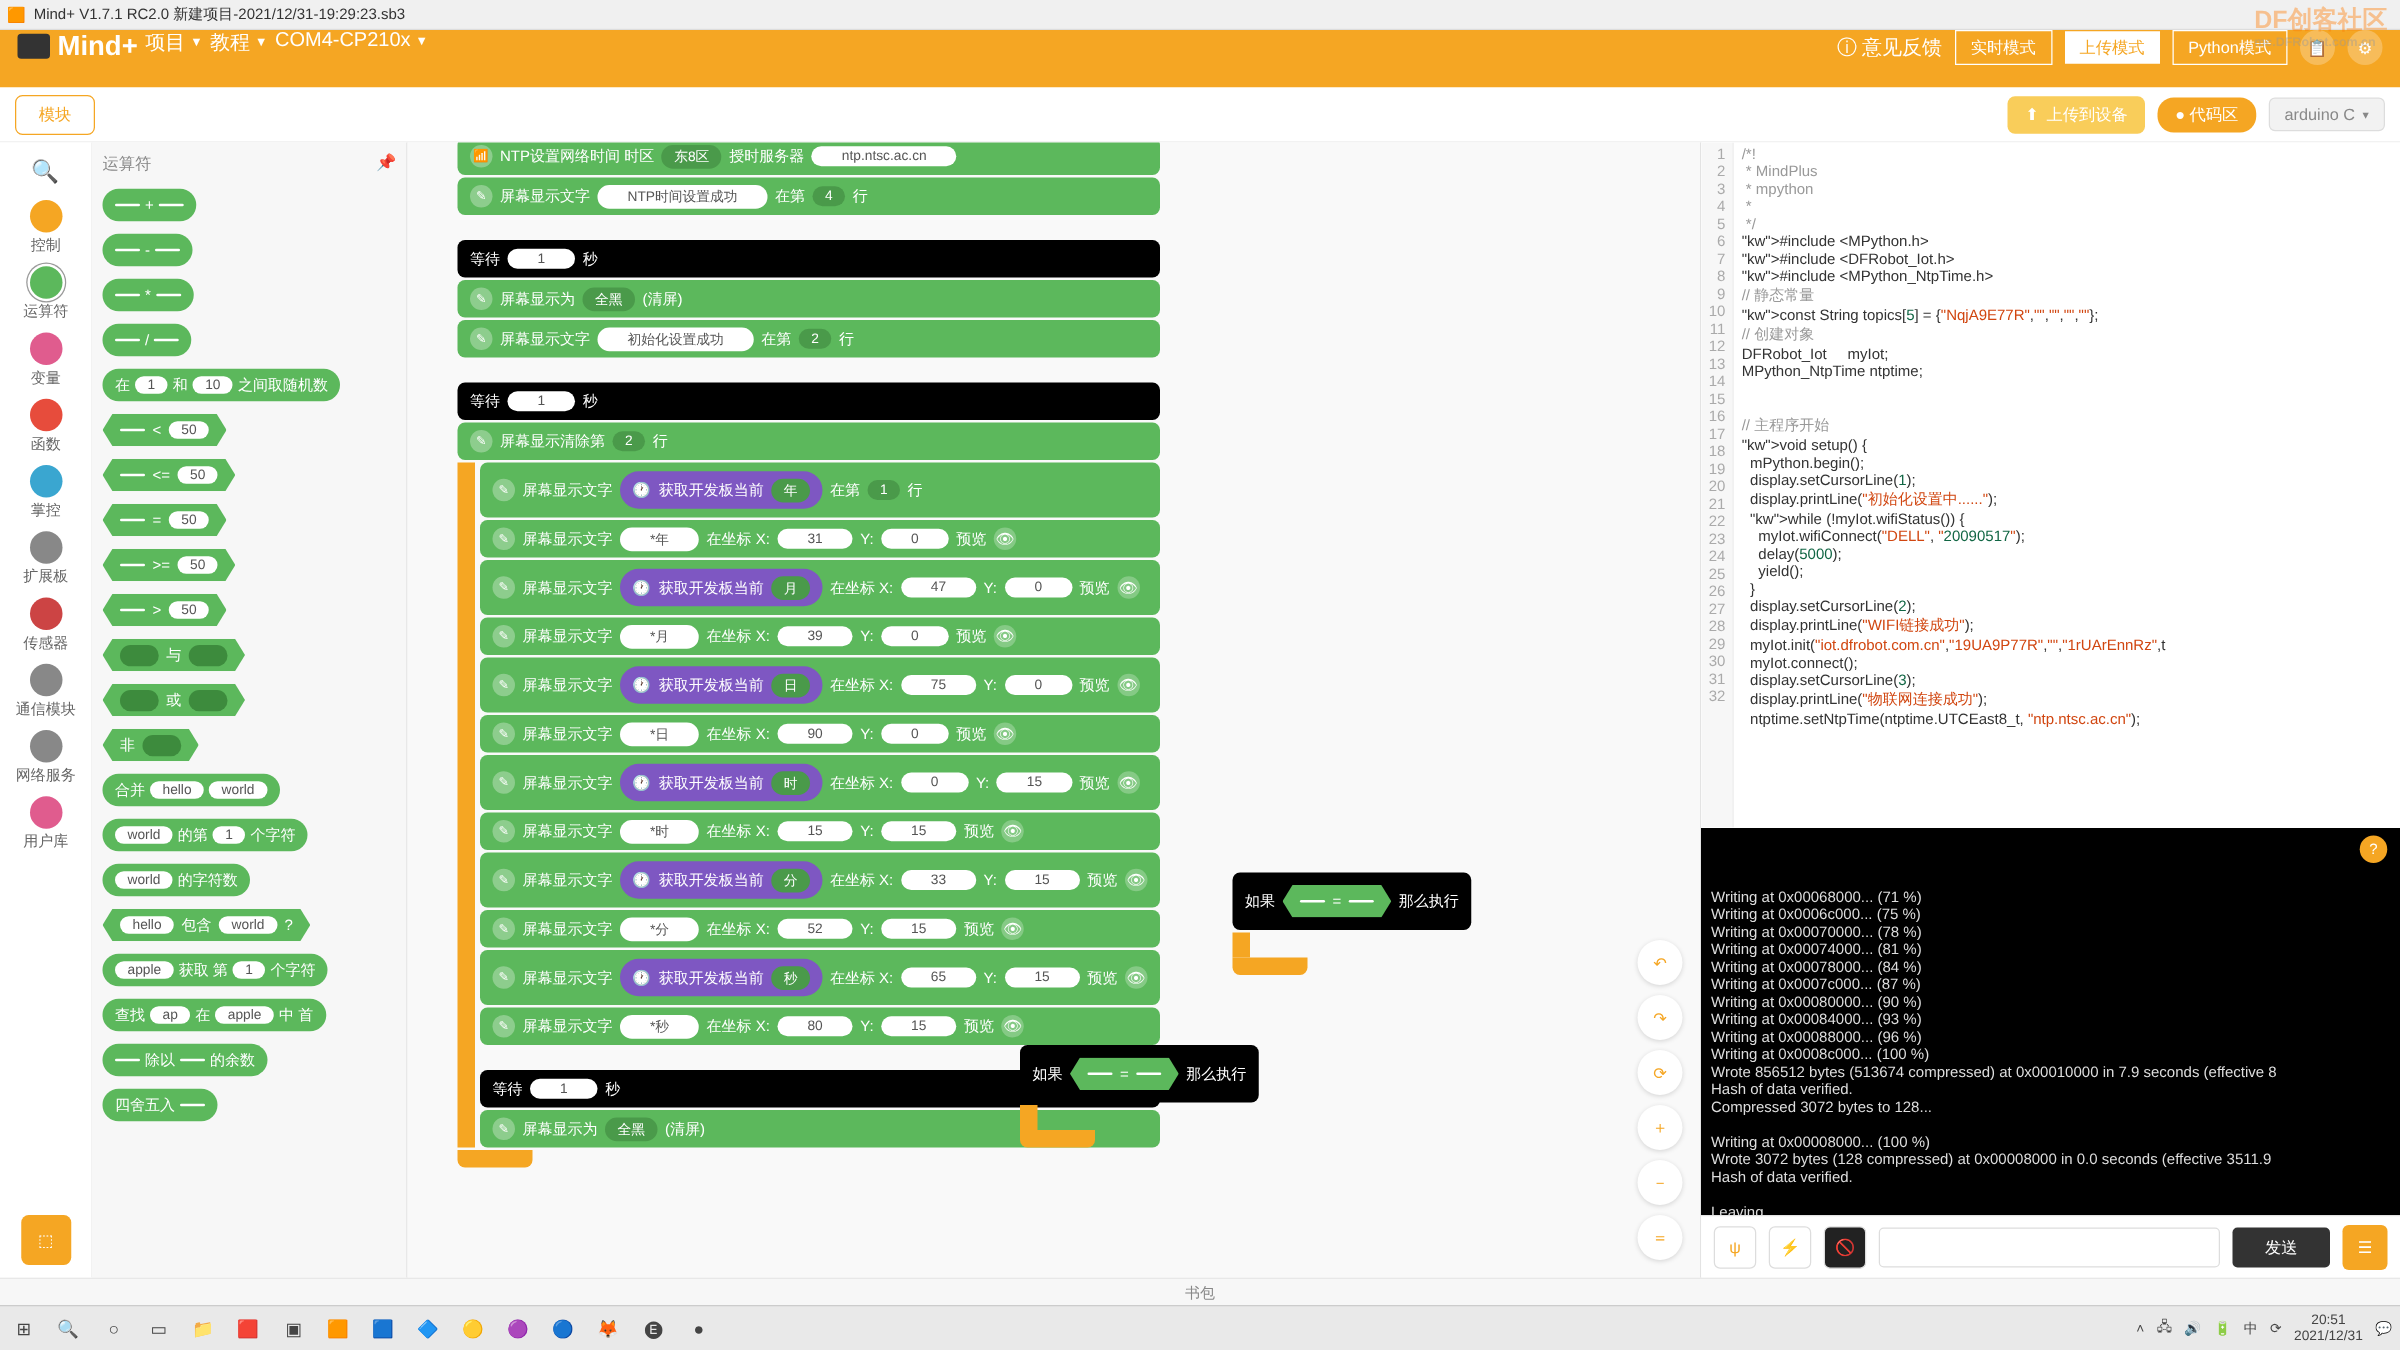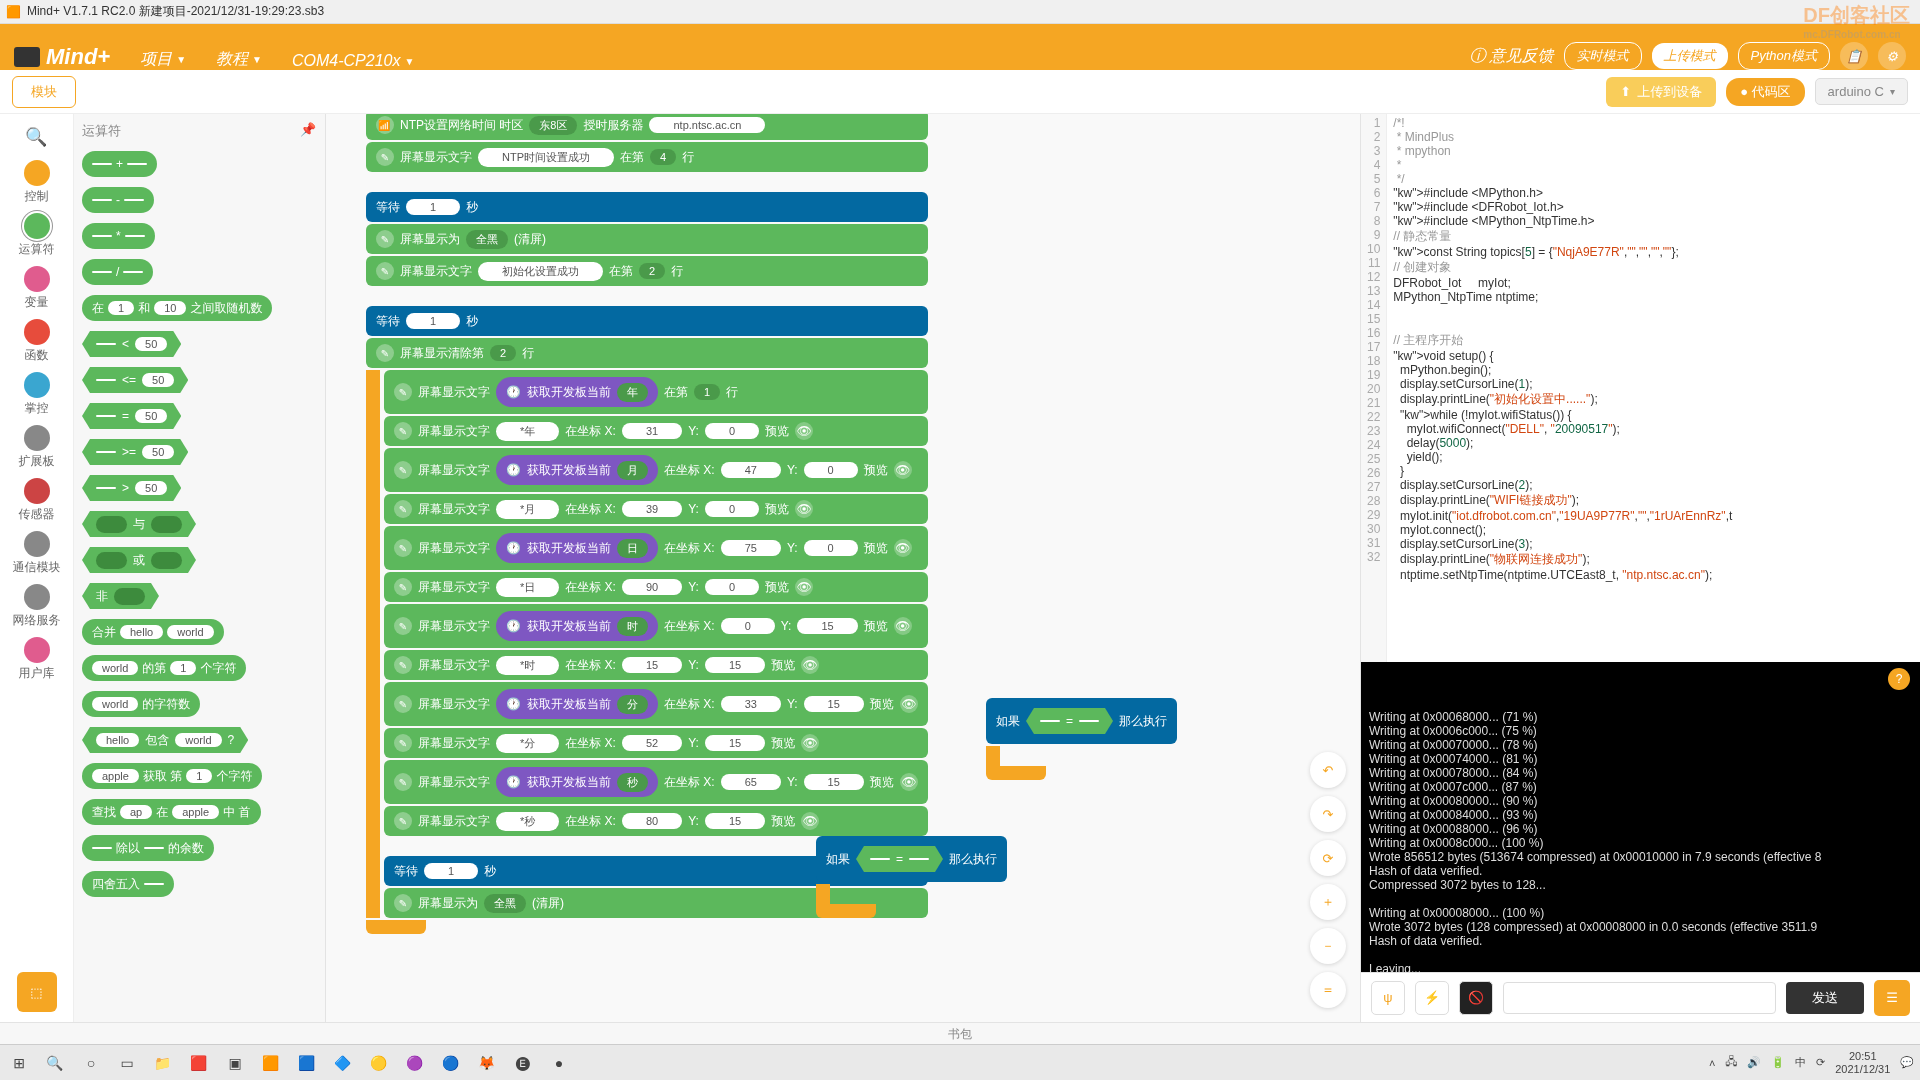--- a/index.html
+++ b/index.html
@@ -3,27 +3,27 @@
 <meta charset="utf-8">
 <style>
 * { margin:0; padding:0; box-sizing:border-box; font-family:"Microsoft YaHei",Arial,sans-serif; }
 body { width:1920px; height:1080px; overflow:hidden; background:#fff; font-size:13px; }
 
 
 .titlebar { height:24px; background:#f0f0f0; display:flex; align-items:center; padding:0 6px; font-size:12px; color:#333; border-bottom:1px solid #ddd; }
 .watermark { position:absolute; right:10px; top:2px; color:#ff7b00; font-weight:bold; opacity:.4; font-size:20px; }
 
 
-.topbar { height:46px; background:#f5a623; display:flex; align-items:flex-end; padding:0 14px; color:#fff; gap:30px;font-style:italic; }
+.topbar { height:46px; background:#f5a623; display:flex; align-items:flex-start; padding:0 14px; color:#fff; gap:6px; }
 .brand { display:flex; align-items:center; gap:6px; font-weight:bold; font-size:22px; }
 .brand .logo { width:26px; height:20px; background:#333; border-radius:3px; position:relative; }
 .menu-item { display:flex; align-items:center; gap:4px; cursor:pointer; font-size:16px; }
 .chev { font-size:10px; }
 .topbar-right { margin-left:auto; display:flex; align-items:center; gap:10px; }
-.pill { padding:4px 12px; border-radius:12px; font-size:13px; cursor:pointer; }
+.pill { padding:4px 12px; border-radius:0; font-size:13px; cursor:pointer; }
 .pill.orange-border { background:#f5a623; border:1px solid #fff; color:#fff; }
 .pill.white { background:#fff; color:#f5a623; }
 .circ-icon { width:28px; height:28px; border-radius:50%; background:rgba(255,255,255,.25); display:flex; align-items:center; justify-content:center; cursor:pointer; }
 
 
 .row2 { height:44px; display:flex; align-items:center; background:#fff; border-bottom:1px solid #eee; padding:0 12px; gap:10px; }
 .btn-soft { padding:6px 18px; border:1px solid #f5a623; border-radius:6px; color:#f5a623; background:#fff; cursor:pointer; }
 .row2-right { margin-left:auto; display:flex; align-items:center; gap:10px; }
 .btn-yellow { background:#f9cd5a; color:#fff; padding:6px 14px; border-radius:6px; display:flex; align-items:center; gap:6px; cursor:pointer; }
 .btn-orange-round { background:#f5a623; color:#fff; padding:5px 14px; border-radius:13px; cursor:pointer; }
@@ -42,21 +42,21 @@
 .pin { color:#bbb; cursor:pointer; }
 .opblk { background:#5cb85c; border-radius:16px; padding:4px 10px; margin:5px 0; display:inline-flex; align-items:center; gap:4px; color:#fff; font-size:12px; min-height:26px; }
 .slot { background:#fff; color:#555; border-radius:12px; padding:1px 10px; font-size:11px; min-width:18px; text-align:center; }
 .slot.dark { background:#3d8b3d; color:#fff; }
 .hexblk { background:#5cb85c; color:#fff; padding:4px 14px; margin:5px 0; display:inline-flex; align-items:center; gap:6px; font-size:12px; clip-path:polygon(8px 0,calc(100% - 8px) 0,100% 50%,calc(100% - 8px) 100%,8px 100%,0 50%); min-height:26px; }
 
 .canvas { flex:1; background:#f9f9f9; position:relative; overflow:hidden; }
 .stack { position:absolute; }
 .cblk { border-radius:6px; padding:5px 10px; margin:2px 0; display:flex; align-items:center; gap:6px; color:#fff; font-size:12px; min-height:30px; white-space:nowrap; }
 .cblk.green { background:#5cb85c; }
-.cblk.orange { background:#0369a1;margin-top:20px; }
+.cblk.orange { background:#000000;margin-top:20px; }
 .cblk.purple { background:#7e57c2; border-radius:16px; padding:3px 10px; }
 .nub { width:18px; height:18px; border-radius:50%; background:rgba(255,255,255,.3); display:flex; align-items:center; justify-content:center; font-size:10px; }
 .oval { background:#fff; color:#555; border-radius:12px; padding:2px 24px; font-size:11px; }
 .dropdown-slot { background:#4a9a4a; color:#fff; border-radius:12px; padding:2px 10px; font-size:11px; display:inline-flex; align-items:center; gap:3px; }
 .eye { width:18px; height:18px; border-radius:50%; background:rgba(255,255,255,.25); display:flex; align-items:center; justify-content:center; }
 
 .float-tools { position:absolute; right:14px; bottom:14px; display:flex; flex-direction:column; gap:8px; }
 .ftool { width:36px; height:36px; border-radius:50%; background:#fff; box-shadow:0 1px 4px rgba(0,0,0,.15); display:flex; align-items:center; justify-content:center; color:#f5a623; cursor:pointer; }
 
 

